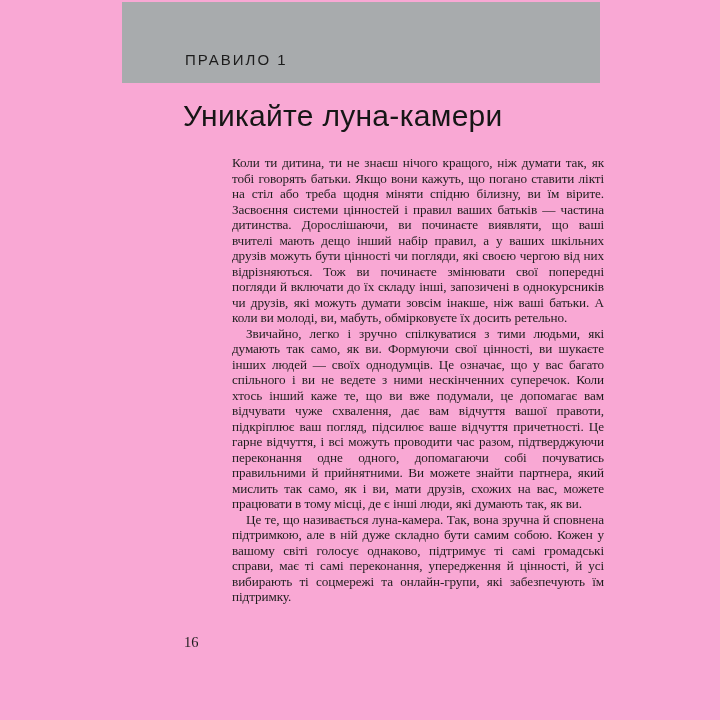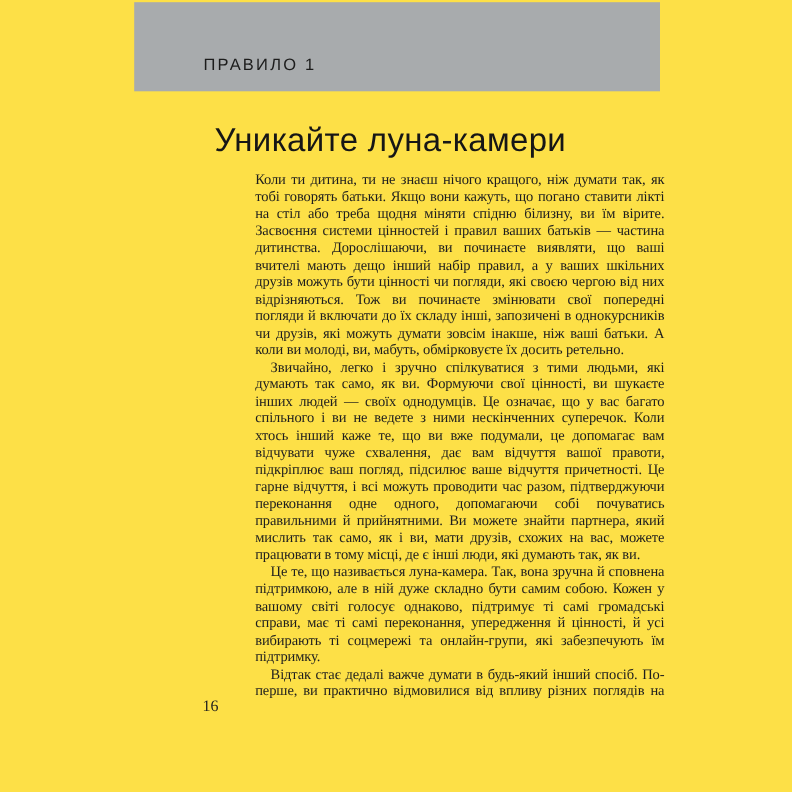--- a/index.html
+++ b/index.html
@@ -30,21 +30,21 @@
     font-size: 15px;
     font-weight: 400;
     letter-spacing: 2px;
     color: #1c1c1c;
     white-space: nowrap;
   }
   .chapter-title {
     position: absolute;
     left: 183px;
     top: 99px;
-    margin: 12px;
+    margin: 0;
     font-family: "Liberation Sans", sans-serif;
     font-size: 30px;
     font-weight: 400;
     letter-spacing: 0.3px;
     color: #161616;
     white-space: nowrap;
   }
   .body-text {
     position: absolute;
     left: 184px;
@@ -75,30 +75,29 @@
     left: 184px;
     top: 634px;
     font-family: "Liberation Serif", serif;
     font-size: 14.5px;
     color: #1e1e1e;
   }
 </style>
 </head>
 <body>
 
-<div class="canvas" style="background: #fde047;">
+<div class="canvas" style="background: #f9a8d4;">
 
   <div class="chapter-band" style="background: rgb(168, 171, 173);">
     <div class="chapter-label">ПРАВИЛО 1</div>
   </div>
 
   <h1 class="chapter-title">Уникайте луна-камери</h1>
 
   <div class="body-text" style="color: rgb(30, 30, 30);">
       <p class="noindent">Коли ти дитина, ти не знаєш нічого кращого, ніж думати так, як тобі говорять батьки. Якщо вони кажуть, що погано ставити лікті на стіл або треба щодня міняти спідню білизну, ви їм вірите. Засвоєння системи цінностей і правил ваших батьків — частина дитинства. Дорослішаючи, ви починаєте виявляти, що ваші вчителі мають дещо інший набір правил, а у ваших шкільних друзів можуть бути цінності чи погляди, які своєю чергою від них відрізняються. Тож ви починаєте змінювати свої попередні погляди й включати до їх складу інші, запозичені в однокурсників чи друзів, які можуть думати зовсім інакше, ніж ваші батьки. А коли ви молоді, ви, мабуть, обмірковуєте їх досить ретельно.</p>
       <p class="">Звичайно, легко і зручно спілкуватися з тими людьми, які думають так само, як ви. Формуючи свої цінності, ви шукаєте інших людей — своїх однодумців. Це означає, що у вас багато спільного і ви не ведете з ними нескінченних суперечок. Коли хтось інший каже те, що ви вже подумали, це допомагає вам відчувати чуже схвалення, дає вам відчуття вашої правоти, підкріплює ваш погляд, підсилює ваше відчуття причетності. Це гарне відчуття, і всі можуть проводити час разом, підтверджуючи переконання одне одного, допомагаючи собі почуватись правильними й прийнятними. Ви можете знайти партнера, який мислить так само, як і ви, мати друзів, схожих на вас, можете працювати в тому місці, де є інші люди, які думають так, як ви.</p>
       <p class="">Це те, що називається луна-камера. Так, вона зручна й сповнена підтримкою, але в ній дуже складно бути самим собою. Кожен у вашому світі голосує однаково, підтримує ті самі громадські справи, має ті самі переконання, упередження й цінності, й усі вибирають ті соцмережі та онлайн-групи, які забезпечують їм підтримку.</p>
-      <p class=" justify-last">Відтак стає дедалі важче думати в будь-який інший спосіб. По-перше, ви практично відмовилися від впливу різних поглядів на</p>
     </div>
 
   <div class="page-number">16</div>
 
 </div>
 
 </body></html>

